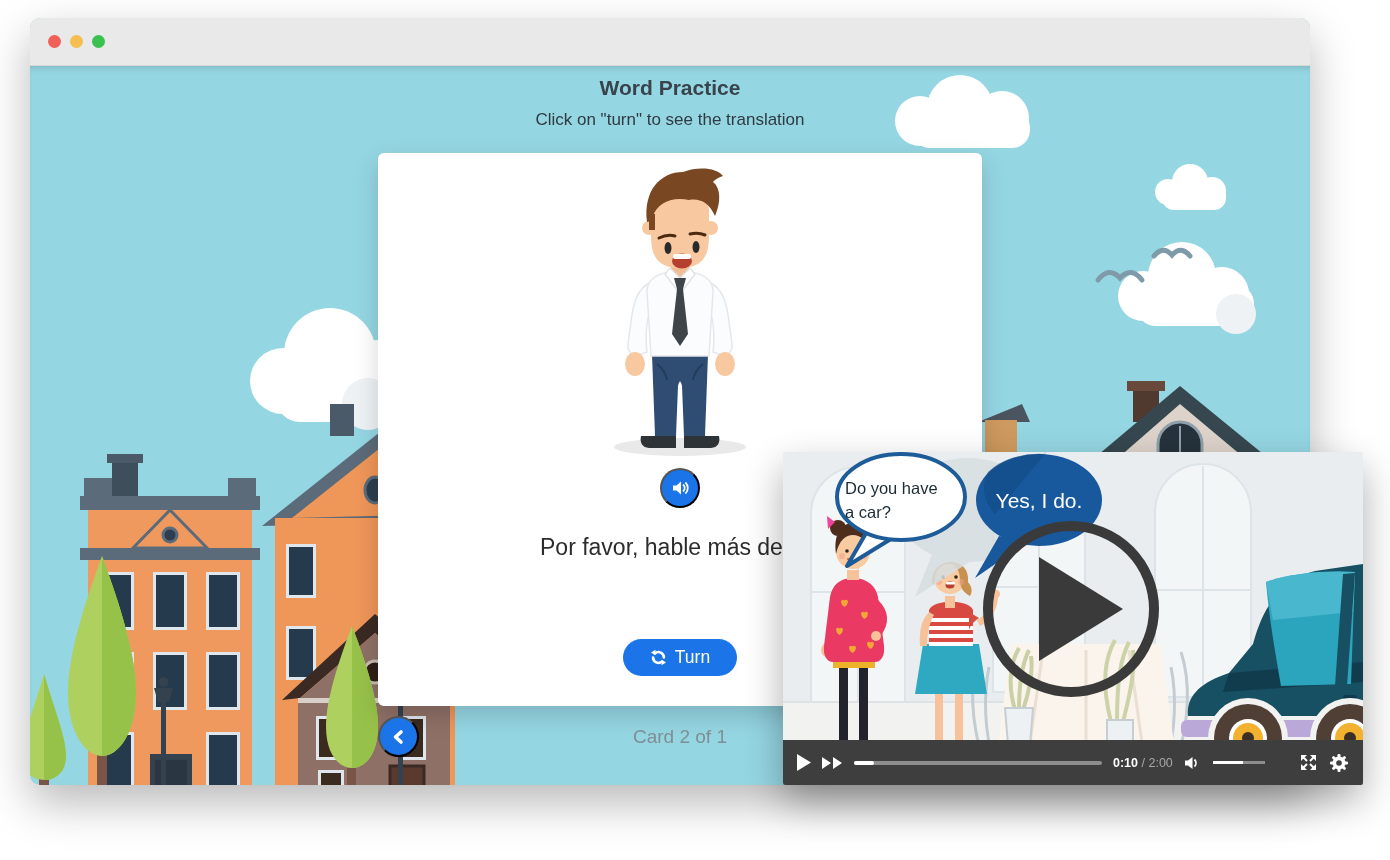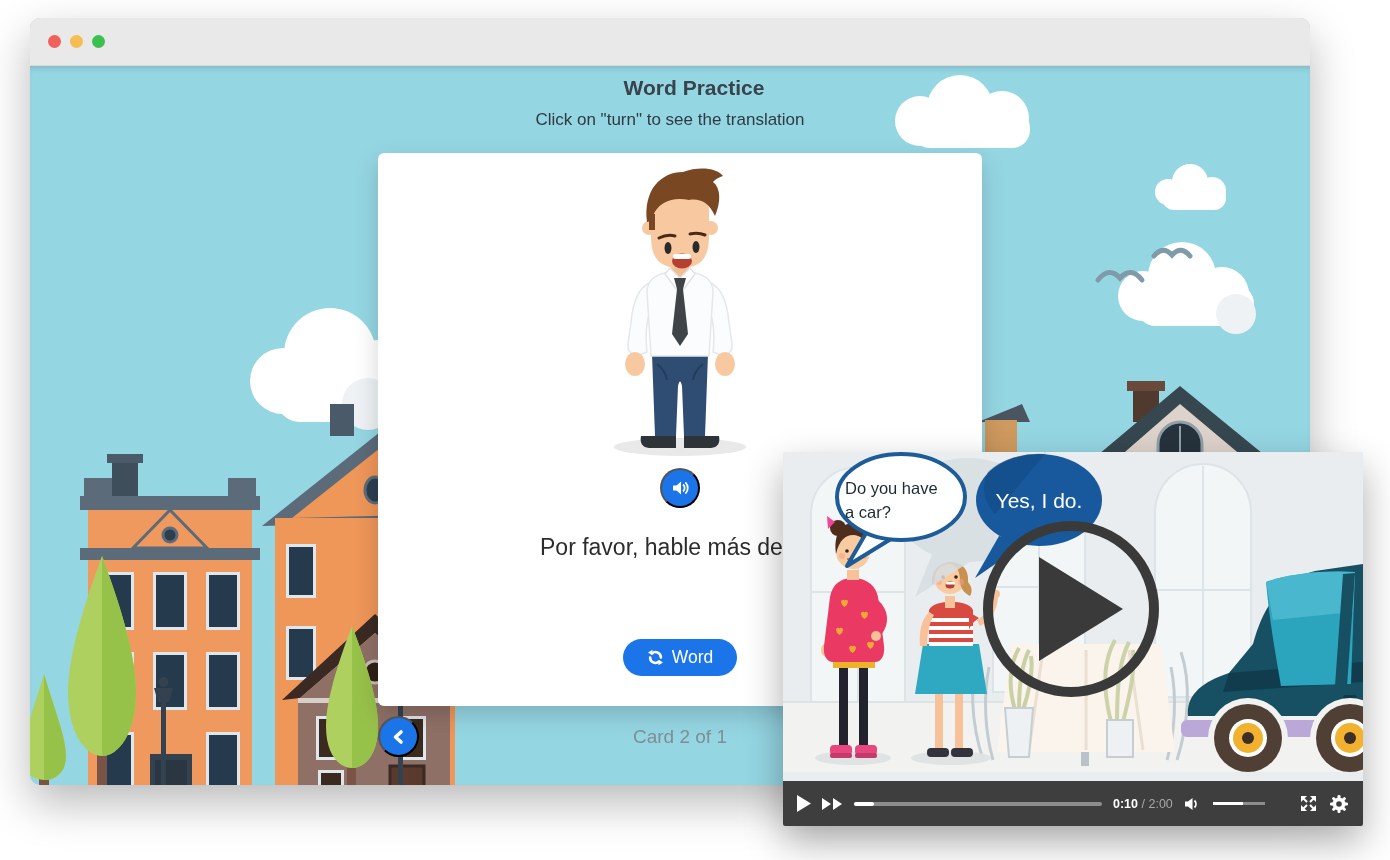--- a/index.html
+++ b/index.html
@@ -9,39 +9,39 @@
   .window{position:absolute;left:30px;top:18px;width:1280px;height:767px;border-radius:10px;
           overflow:hidden;background:#95d6e3;box-shadow:0 18px 45px rgba(0,0,0,.28);}
   .titlebar{position:absolute;left:0;top:0;right:0;height:47px;background:#e9e9e9;
             border-bottom:1px solid #d9d9d9;display:flex;align-items:center;padding-left:18px;gap:9px;}
   .dot{width:13px;height:13px;border-radius:50%;}
   .dot.red{background:#f2605a;} .dot.yellow{background:#f6bd50;} .dot.green{background:#3ac14f;}
   .content{position:absolute;left:0;top:48px;width:1280px;height:719px;overflow:hidden;
            box-shadow:inset 0 5px 7px -4px rgba(0,0,0,.18);}
   .cityscape{position:absolute;left:0;top:0;}
   .hdr-title{position:absolute;left:0;top:10px;width:100%;text-align:center;
-             font-size:21px;font-weight:600;color:#39434b;margin-left:24px;}
+             font-size:21px;font-weight:600;color:#39434b;}
   .hdr-sub{position:absolute;left:0;top:44px;width:100%;text-align:center;
            font-size:17px;color:#2f3a42;}
   
   .card{position:absolute;left:348px;top:87px;width:604px;height:553px;background:#ffffff;
         border-radius:6px;box-shadow:0 9px 24px rgba(0,0,0,.17);}
   .man{position:absolute;left:217px;top:11px;}
   .speaker-btn{position:absolute;left:282px;top:315px;width:40px;height:40px;border-radius:50%;
                background:#1b74e8;display:flex;align-items:center;justify-content:center;cursor:pointer;}
   .phrase{position:absolute;left:0;top:381px;width:100%;text-align:center;font-size:23px;color:#2c2c2c;}
   .turn-btn{position:absolute;left:245px;top:486px;width:114px;height:37px;border:none;border-radius:19px;
             background:#1b74e8;color:#fff;font-size:17.5px;font-family:inherit;
             display:flex;align-items:center;justify-content:center;gap:8px;cursor:pointer;}
   .back-btn{position:absolute;left:348px;top:650px;width:41px;height:41px;border-radius:50%;
             background:#1b74e8;display:flex;align-items:center;justify-content:center;cursor:pointer;}
   .counter{position:absolute;left:550px;top:660px;width:200px;text-align:center;
            font-size:19px;color:#7f8e94;}
   
-  .video{position:absolute;left:783px;top:452px;width:580px;height:374px;background:#e9edef;
+  .video{position:absolute;left:783px;top:452px;width:580px;height:333px;background:#e9edef;
          border-radius:2px;overflow:hidden;z-index:40;box-shadow:0 16px 38px rgba(0,0,0,.32);}
   .scene{position:absolute;left:0;top:0;}
   .bigplay{position:absolute;left:200px;top:69px;width:176px;height:176px;box-sizing:border-box;
            border:10px solid #3a3a3a;border-radius:50%;cursor:pointer;background:transparent;}
   .bigplay .tri{position:absolute;left:46px;top:26px;width:0;height:0;
                 border-top:52px solid transparent;border-bottom:52px solid transparent;
                 border-left:84px solid #3a3a3a;}
   .vbar{position:absolute;left:0;bottom:0;width:100%;height:45px;background:#3e3e3e;box-sizing:border-box;
         display:flex;align-items:center;padding:0 14px;gap:11px;}
   .vbtn{background:none;border:none;padding:0;display:flex;align-items:center;cursor:pointer;}
@@ -275,21 +275,21 @@
           <svg width="17" height="17" viewBox="0 0 17 17">
             <g stroke="#ffffff" stroke-width="2.6" fill="none" stroke-linecap="round">
               <path d="M13.9,8.5 A5.4,5.4 0 0 0 5.0,4.4"></path>
               <path d="M3.1,8.5 A5.4,5.4 0 0 0 12.0,12.6"></path>
             </g>
             <g fill="#ffffff">
               <polygon points="5.6,0.8 5.2,6.2 1.0,3.4"></polygon>
               <polygon points="11.4,16.2 11.8,10.8 16.0,13.6"></polygon>
             </g>
           </svg>
-          <span>Word</span>
+          <span>Turn</span>
         </button>
       </div>
 
       <button class="back-btn">
         <svg width="18" height="18" viewBox="0 0 18 18">
           <path d="M11,4 L5.5,9 L11,14" stroke="#ffffff" stroke-width="3.6" fill="none" stroke-linecap="round" stroke-linejoin="round"></path>
         </svg>
       </button>
       <div class="counter">Card 2 of 1</div>
     </div>

